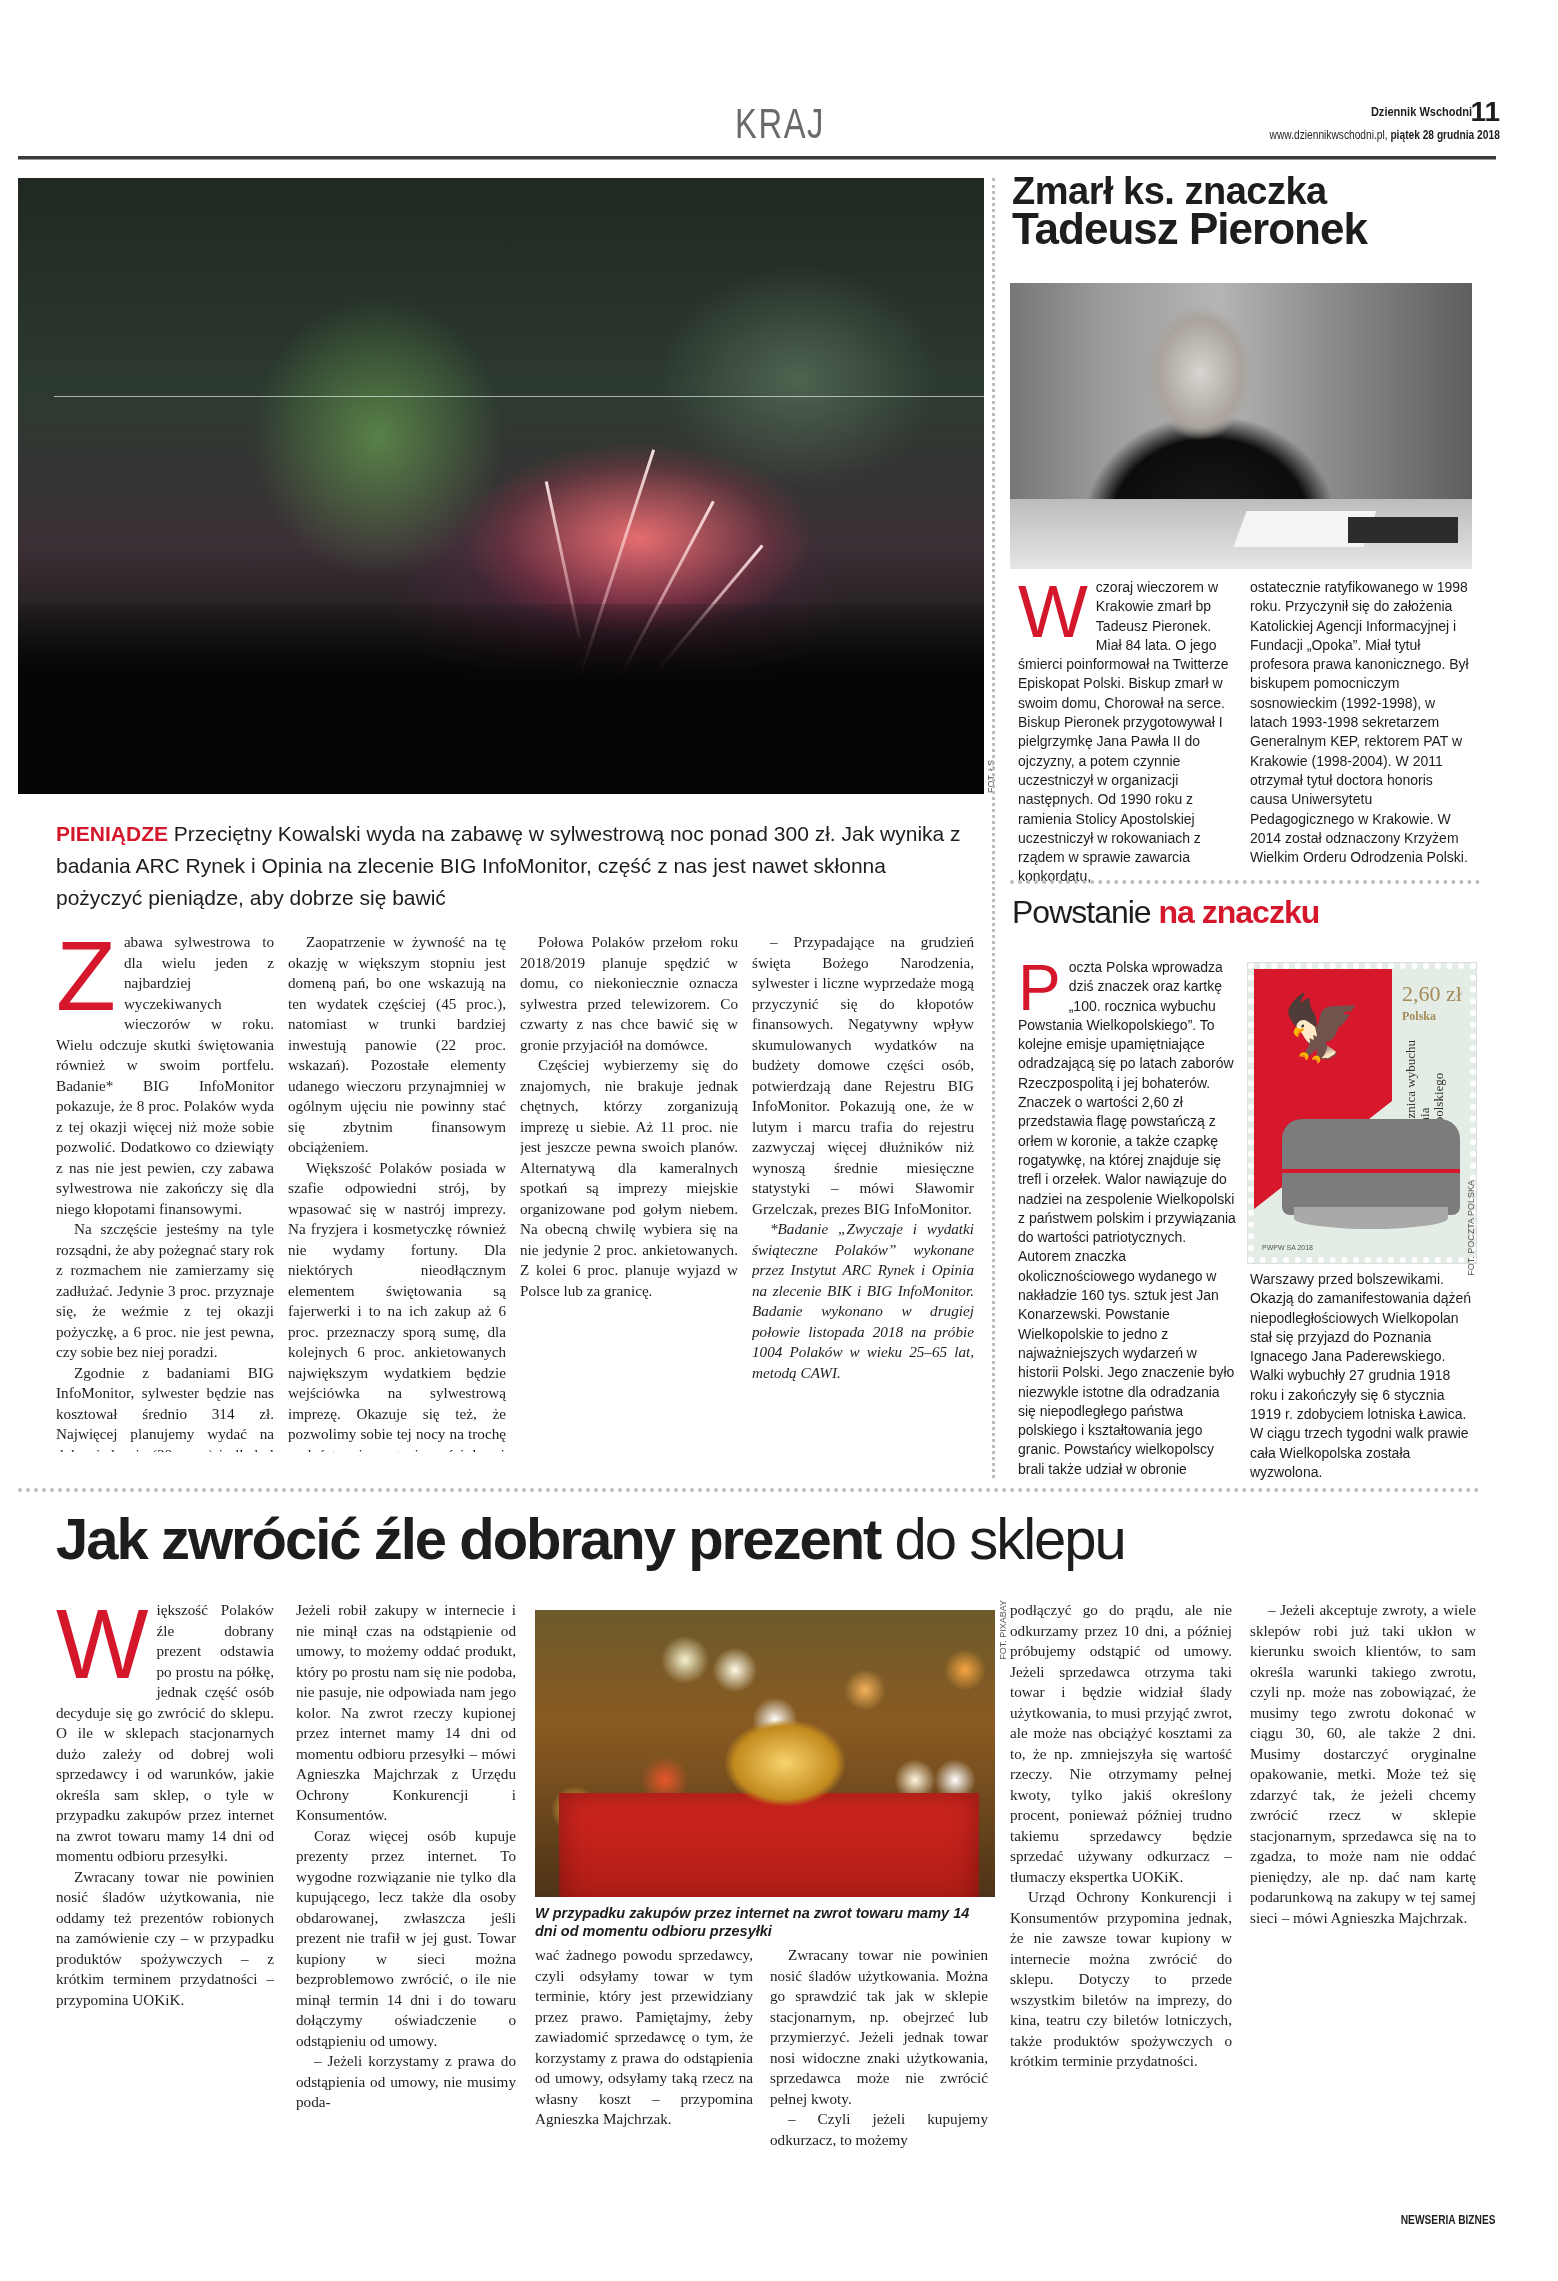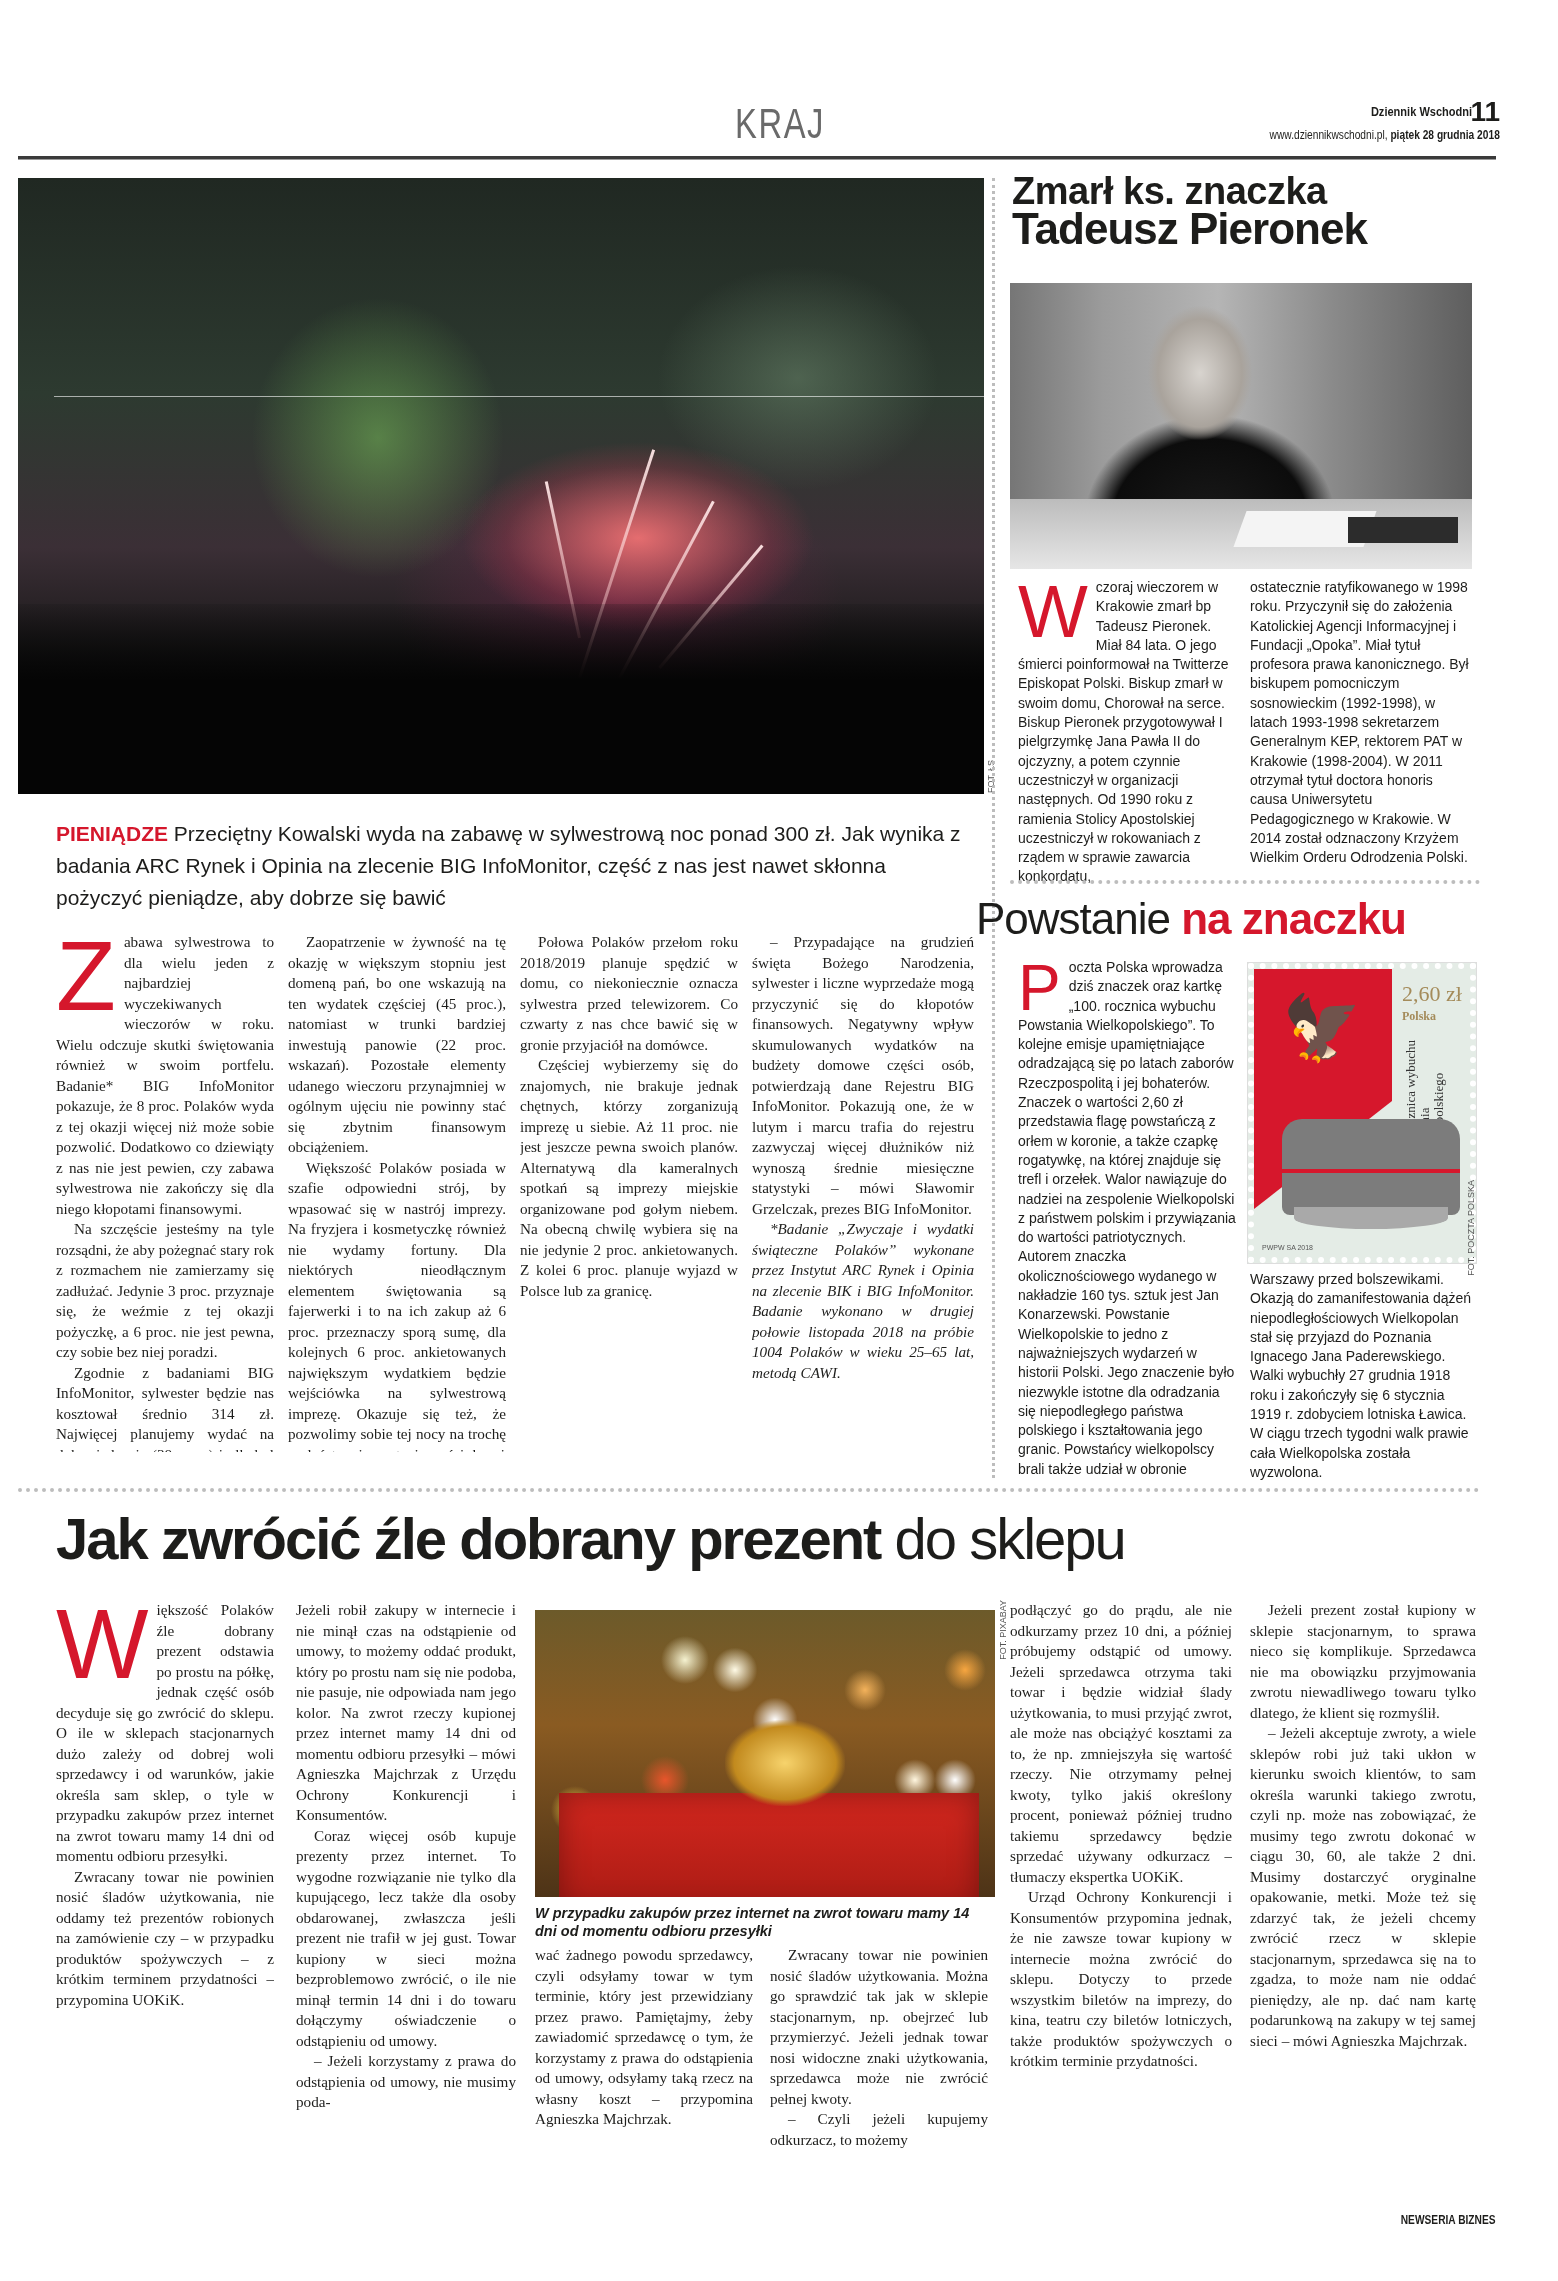--- a/index.html
+++ b/index.html
@@ -50,21 +50,21 @@
   .bishop-title { left: 1012px; top: 172px; font-family: "Liberation Sans", sans-serif; line-height: 38px; }
   .bishop-title .l1 { display:block; font-weight: bold; font-size: 38px; letter-spacing: -0.5px; }
   .bishop-title .l2 { display:block; font-size: 44px; font-weight: bold; letter-spacing: -1px; }
   .bishop-photo { left: 1010px; top: 283px; width: 462px; height: 286px; background:
       radial-gradient(ellipse 70px 90px at 190px 90px, #d8d4cf, #a9a39c 60%, transparent 75%),
       radial-gradient(ellipse 140px 120px at 200px 240px, #1a1a1a, #0c0c0c 70%, transparent 90%),
       linear-gradient(90deg, #767676 0%, #9b9b9b 20%, #b5b5b5 45%, #8a8a8a 70%, #5e5e5e 100%); overflow: hidden; }
   .bishop-photo .desk { position:absolute; left:0; right:0; bottom:0; height:70px; background: linear-gradient(180deg, #bcbcbc, #e6e6e6); }
   .bishop-photo .paper { position:absolute; left:230px; bottom:22px; width:130px; height:36px; background:#f4f4f4; transform: skewX(-20deg); }
   .bishop-photo .book { position:absolute; right:14px; bottom:26px; width:110px; height:26px; background:#2c2c2c; }
-  .stamp-title { left: 976px; top: 894px; font-family: "Liberation Sans", sans-serif; font-size: 44px; letter-spacing: -1px; }
+  .stamp-title { left: 1012px; top: 894px; font-family: "Liberation Sans", sans-serif; font-size: 32px; letter-spacing: -1px; }
   .stamp-title b { font-weight: bold; color: #d5172c; }
   .stamp { left: 1248px; top: 963px; width: 228px; height: 300px; background: #e4ece6; border: 6px dotted #ffffff; outline: 1px solid #ddd; overflow: hidden; }
   .stamp .flag { position:absolute; left:0; top:0; width:138px; height:240px; background:#d6172c; clip-path: polygon(0 0,100% 0,100% 55%,0 100%); }
   .stamp .eagle { position:absolute; left:28px; top:22px; font-size:64px; color:#fff; }
   .stamp .price { position:absolute; left:148px; top:14px; font-family: "Liberation Serif", serif; color:#a48b5a; font-size:22px; line-height:22px; }
   .stamp .price b { display:block; font-size:12px; }
   .stamp .vtext { position:absolute; left:150px; top:62px; font-family:"Liberation Serif", serif; font-size:13px; line-height:14px; color:#333; writing-mode: vertical-rl; transform: rotate(180deg); height: 130px; }
   .stamp .cap { position:absolute; left:28px; top:150px; width:178px; height:96px; background:#7c7c7c; border-radius: 20px 20px 8px 8px; }
   .stamp .cap .band { position:absolute; left:0; right:0; top:50px; height:4px; background:#d6172c; }
   .stamp .cap .visor { position:absolute; left:12px; right:12px; bottom:-14px; height:22px; background:#a9a9a9; border-radius: 0 0 50% 50%; }
@@ -206,16 +206,15 @@
 </div>
 <div class="abs col" style="left:770px;top:1945px;width:218px;height:280px;overflow:hidden;">
   <p>Zwracany towar nie powinien nosić śladów użytkowania. Można go sprawdzić tak jak w sklepie stacjonarnym, np. obejrzeć lub przymierzyć. Jeżeli jednak towar nosi widoczne znaki użytkowania, sprzedawca może nie zwrócić pełnej kwoty.</p>
   <p>– Czyli jeżeli kupujemy odkurzacz, to możemy</p>
 </div>
 <div class="abs col" style="left:1010px;top:1600px;width:222px;height:620px;overflow:hidden;">
   <p class="first">podłączyć go do prądu, ale nie odkurzamy przez 10 dni, a później próbujemy odstąpić od umowy. Jeżeli sprzedawca otrzyma taki towar i będzie widział ślady użytkowania, to musi przyjąć zwrot, ale może nas obciążyć kosztami za to, że np. zmniejszyła się wartość rzeczy. Nie otrzymamy pełnej kwoty, tylko jakiś określony procent, ponieważ później trudno takiemu sprzedawcy będzie sprzedać używany odkurzacz – tłumaczy ekspertka UOKiK.</p>
   <p>Urząd Ochrony Konkurencji i Konsumentów przypomina jednak, że nie zawsze towar kupiony w internecie można zwrócić do sklepu. Dotyczy to przede wszystkim biletów na imprezy, do kina, teatru czy biletów lotniczych, także produktów spożywczych o krótkim terminie przydatności.</p>
 </div>
 <div class="abs col" style="left:1250px;top:1600px;width:226px;height:620px;overflow:hidden;">
-  <p>Jeżeli prezent został kupiony w sklepie stacjonarnym, to sprawa nieco się komplikuje. Sprzedawca nie ma obowiązku przyjmowania zwrotu niewadliwego towaru tylko dlatego, że klient się rozmyślił.</p>
   <p>– Jeżeli akceptuje zwroty, a wiele sklepów robi już taki ukłon w kierunku swoich klientów, to sam określa warunki takiego zwrotu, czyli np. może nas zobowiązać, że musimy tego zwrotu dokonać w ciągu 30, 60, ale także 2 dni. Musimy dostarczyć oryginalne opakowanie, metki. Może też się zdarzyć tak, że jeżeli chcemy zwrócić rzecz w sklepie stacjonarnym, sprzedawca się na to zgadza, to może nam nie oddać pieniędzy, ale np. dać nam kartę podarunkową na zakupy w tej samej sieci – mówi Agnieszka Majchrzak.</p>
 </div>
 <div class="abs signature">NEWSERIA BIZNES</div>
 
 </body></html>

